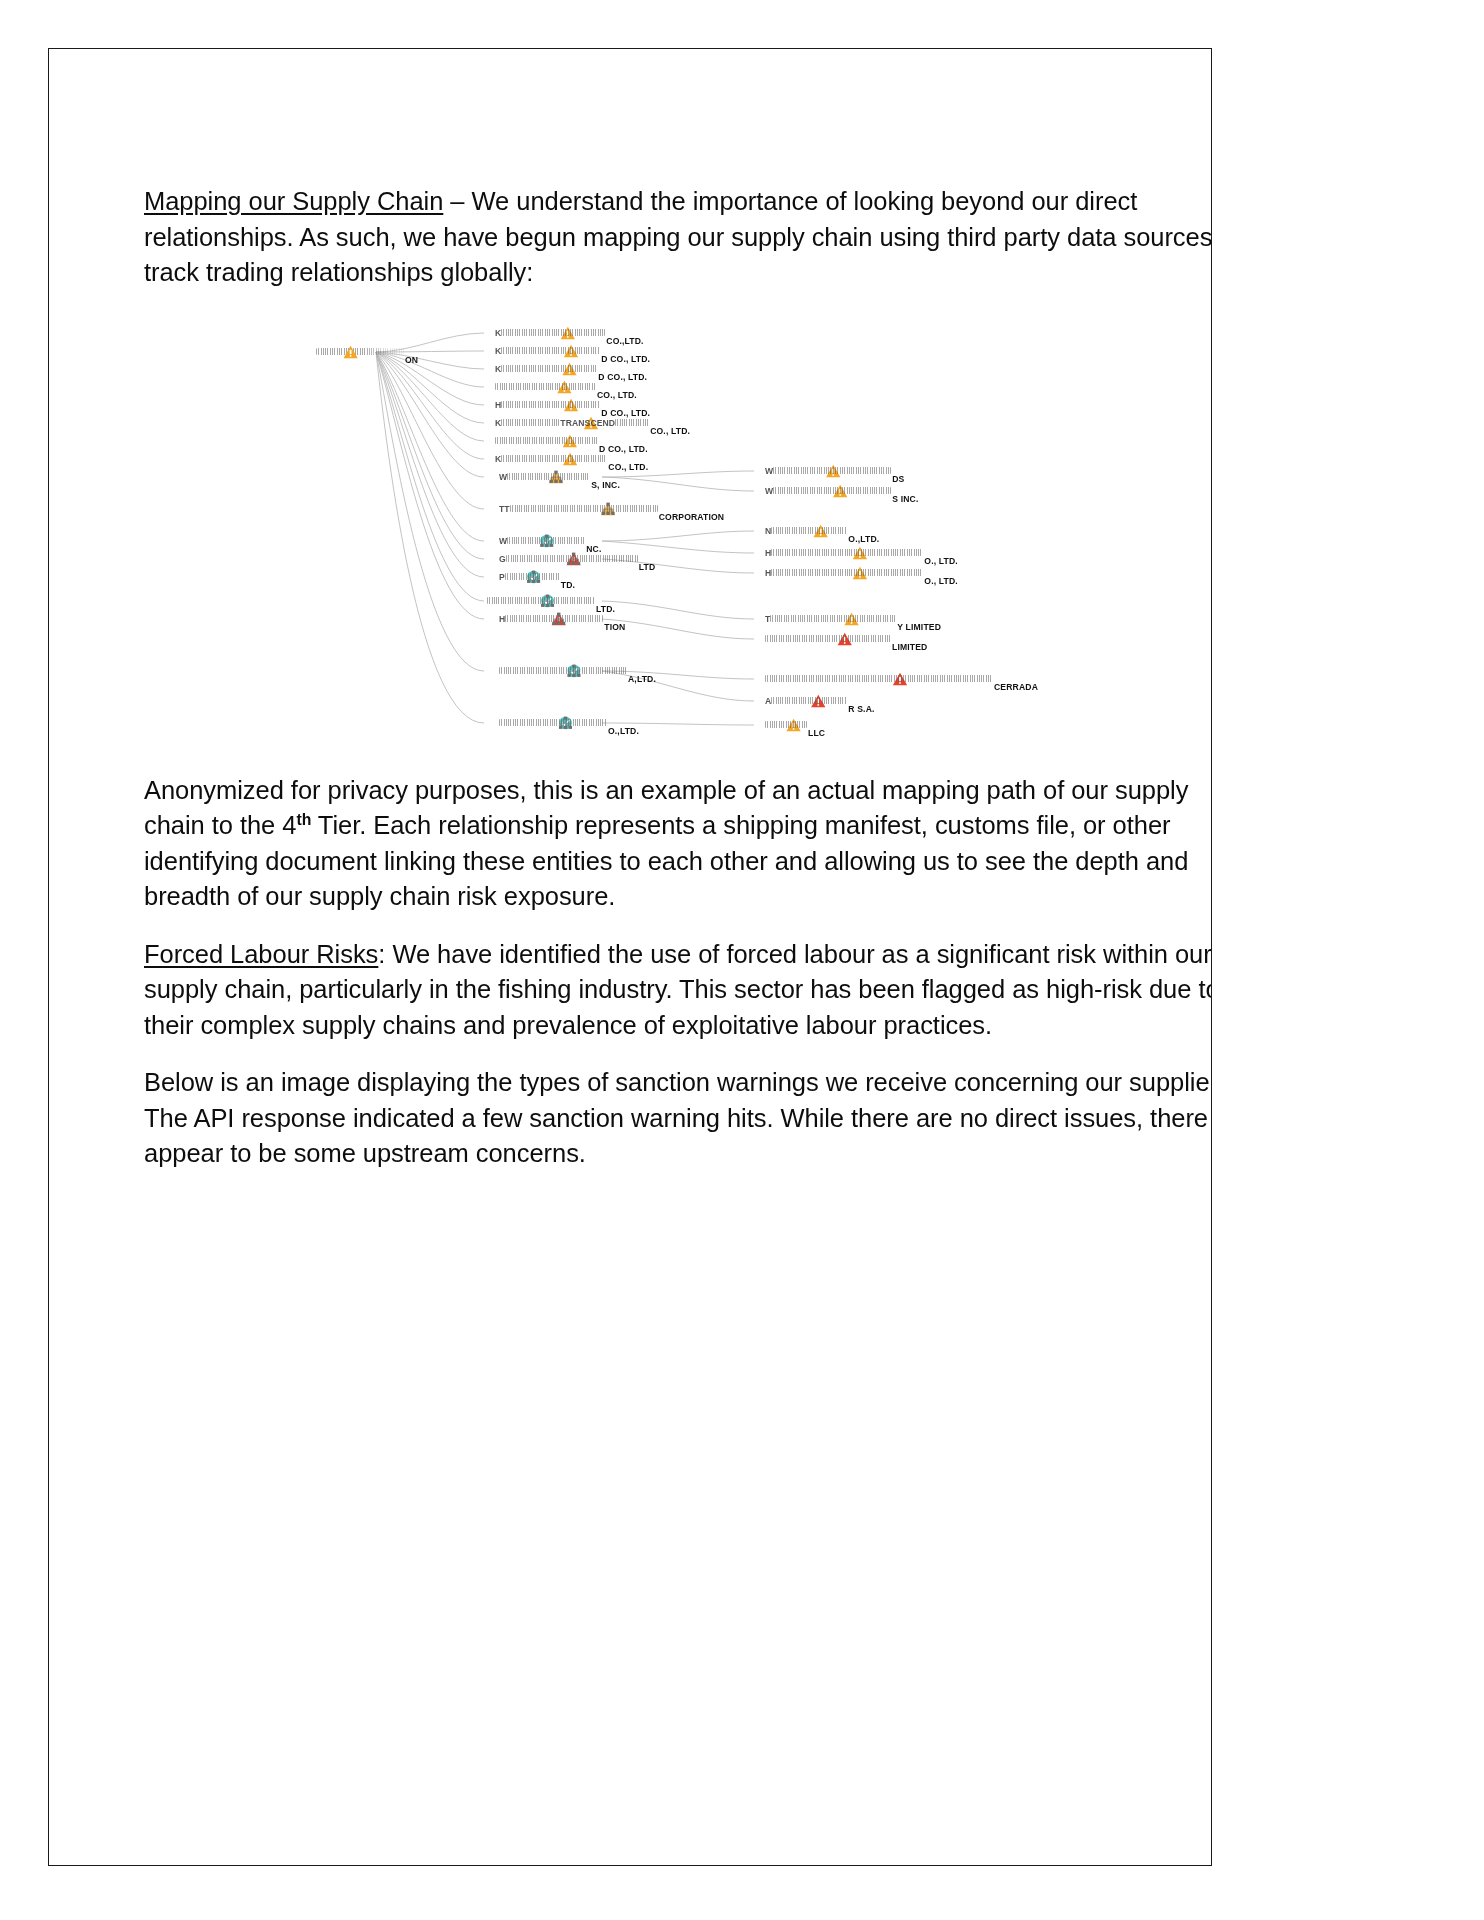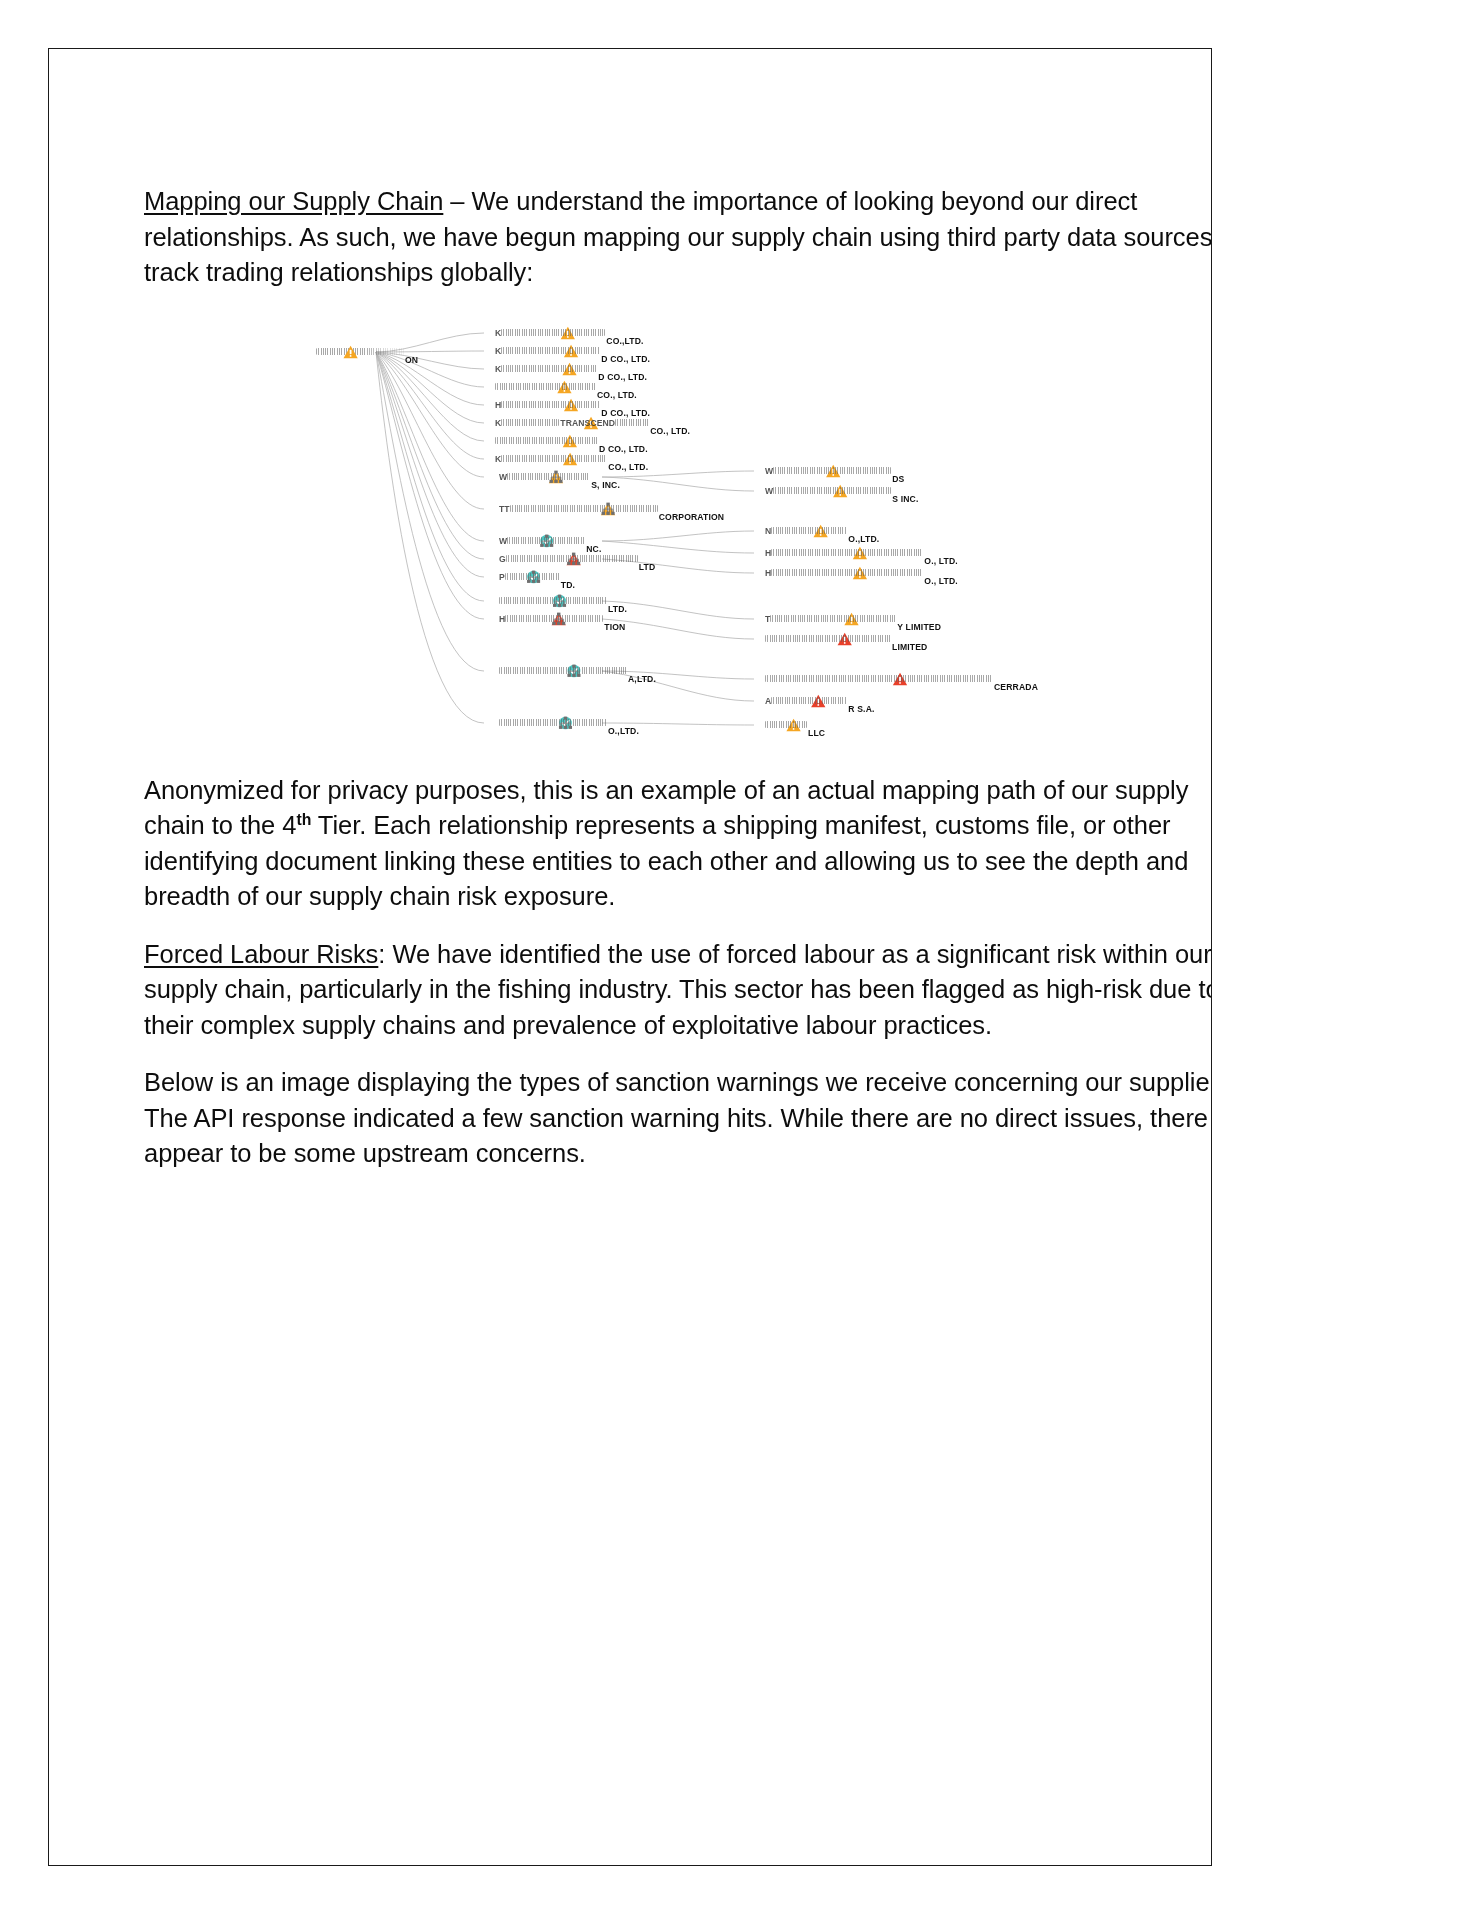--- a/index.html
+++ b/index.html
@@ -361,21 +361,21 @@
                 <rect x="6.5" y="6.3" width="2.2" height="2" fill="#6f6f6f"></rect>
                 <path d="M4.5 2.4 L4.5 4.6 M1.4 6.3 L1.4 4.6 L7.6 4.6 L7.6 6.3 M4.5 4.6 L4.5 6.3" stroke="#8a8a8a" stroke-width="0.6" fill="none"></path>
               </svg>
             </span>
             <span class="lbl">
               <span class="pre">P</span>
               <span class="redact" style="width:55px"></span>
               <span class="suf">TD.</span>
             </span>
           </div>
-          <div class="node" style="left: 330px; top: 282px;">
+          <div class="node" style="left: 318px; top: 282px;">
             <span class="ico">
               <svg width="11" height="11" viewBox="0 0 11 11">
                 <circle cx="5.5" cy="5.5" r="5" fill="#4BC4C0"></circle>
                 <path d="M3.1 5.6 L4.8 7.3 L8.1 3.7" stroke="#fff" stroke-width="1.3" fill="none" stroke-linecap="round" stroke-linejoin="round"></path>
               </svg>
             </span>
             <span class="hier">
               <svg width="9" height="9" viewBox="0 0 9 9">
                 <rect x="3.4" y="0.4" width="2.2" height="2" fill="#6f6f6f"></rect>
                 <rect x="0.3" y="6.3" width="2.2" height="2" fill="#6f6f6f"></rect>

